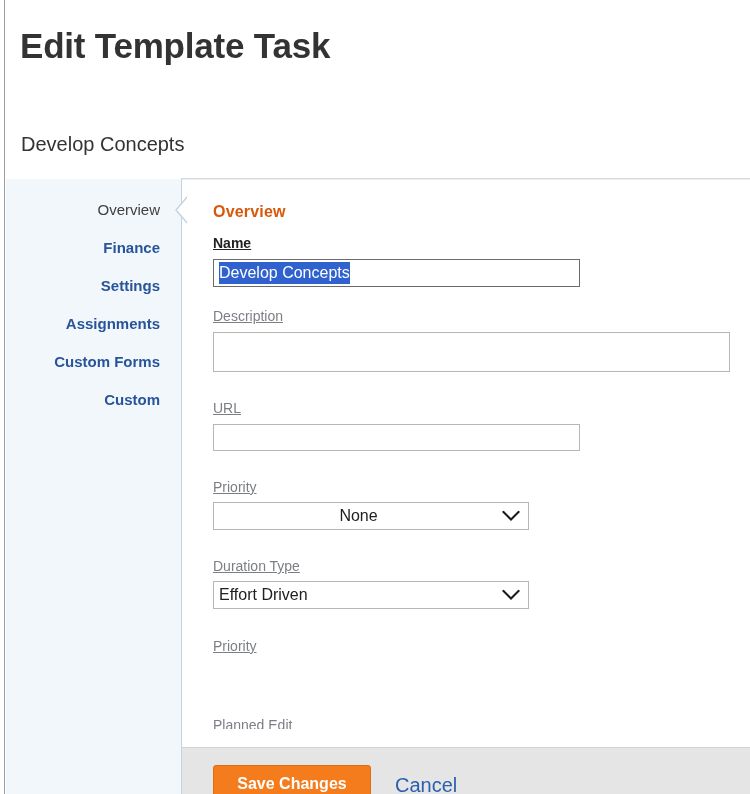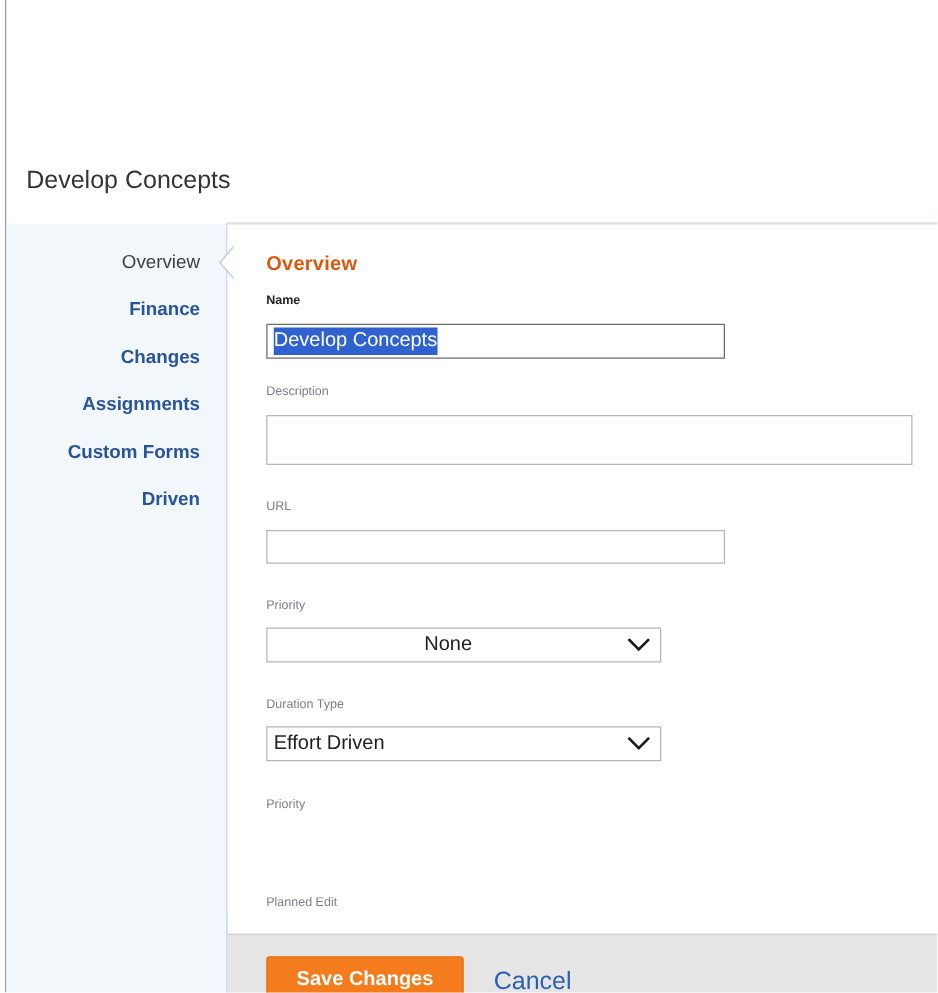--- a/index.html
+++ b/index.html
@@ -131,23 +131,24 @@
     top: 23px;
     font-size: 16px;
     font-weight: 700;
     color: #d9590c;
     letter-spacing: 0.2px;
     white-space: nowrap;
   }
 
   .field-label {
     position: absolute;
-    font-size: 10px;
+    font-size: 14px;
     color: #7b7f85;
     white-space: nowrap;
+    text-decoration: underline;
   }
   .field-label.strong {
     color: #222222;
     font-weight: 700;
   }
 
   .text-input, .textarea-input, .select-input {
     position: absolute;
     box-sizing: border-box;
     border: 1px solid #b6b6b6;
@@ -266,42 +267,43 @@
   }
 </style>
 </head>
 <body>
 
 <div id="app-frame">
 
   <div id="left-gutter"></div>
 
   <div id="page-header">
+    <div id="page-title">Edit Template Task</div>
     <div id="task-subtitle">Develop Concepts</div>
   </div>
   <div id="header-rule"></div>
 
   <div id="tab-rail">
     <div class="rail-item is-active" id="rail-item-0">
       <span class="rail-label">Overview</span>
     </div>
     <div class="rail-item" id="rail-item-1">
       <span class="rail-label">Finance</span>
     </div>
     <div class="rail-item" id="rail-item-2">
-      <span class="rail-label">Changes</span>
+      <span class="rail-label">Settings</span>
     </div>
     <div class="rail-item" id="rail-item-3">
       <span class="rail-label">Assignments</span>
     </div>
     <div class="rail-item" id="rail-item-4">
       <span class="rail-label">Custom Forms</span>
     </div>
     <div class="rail-item" id="rail-item-5">
-      <span class="rail-label">Driven</span>
+      <span class="rail-label">Custom</span>
     </div>
   </div>
 
   <svg id="active-tab-notch" viewBox="0 0 16 30">
     <polyline points="14,1 2,15 14,29" fill="#ffffff" stroke="#c3d3e0" stroke-width="1.4"></polyline>
     <line x1="14" y1="1" x2="14" y2="29" stroke="#ffffff" stroke-width="2"></line>
   </svg>
 
   <div id="content-pane">
 

